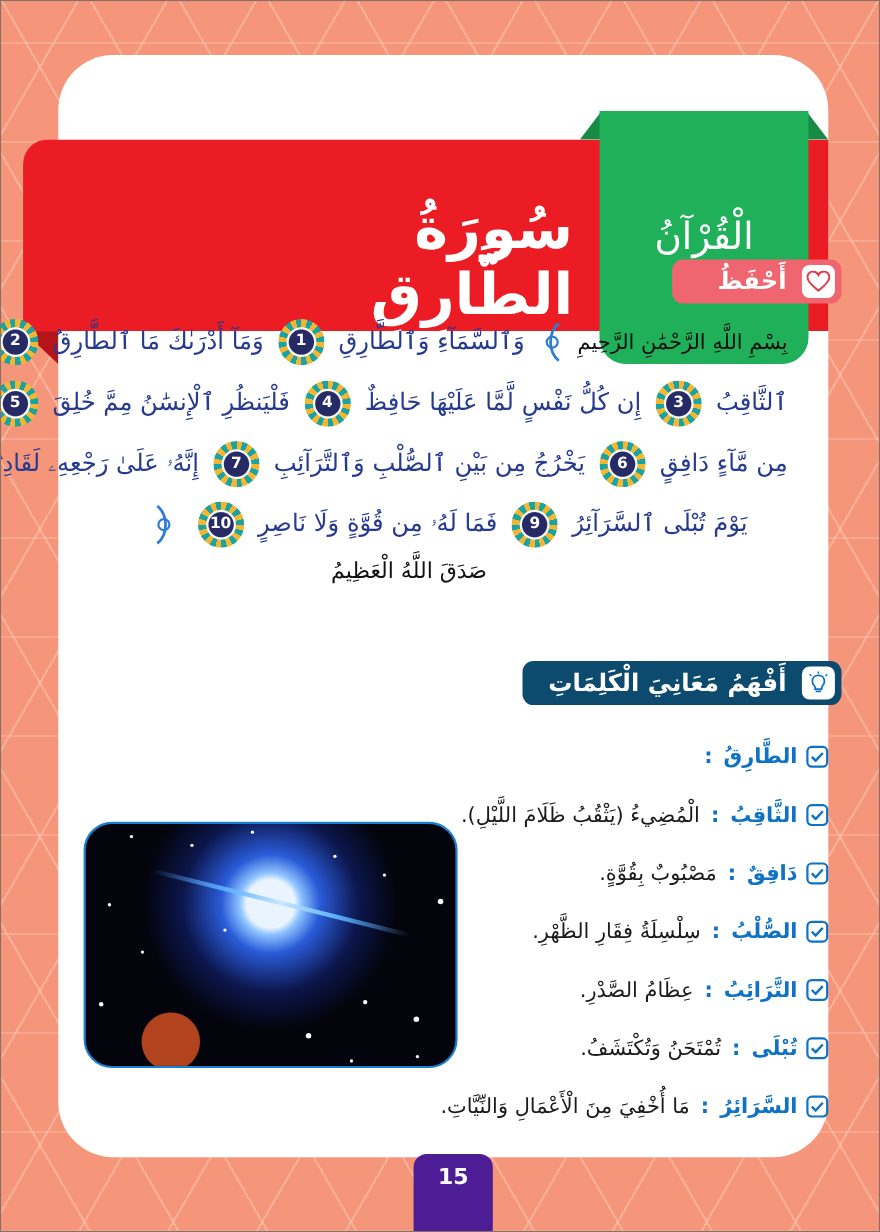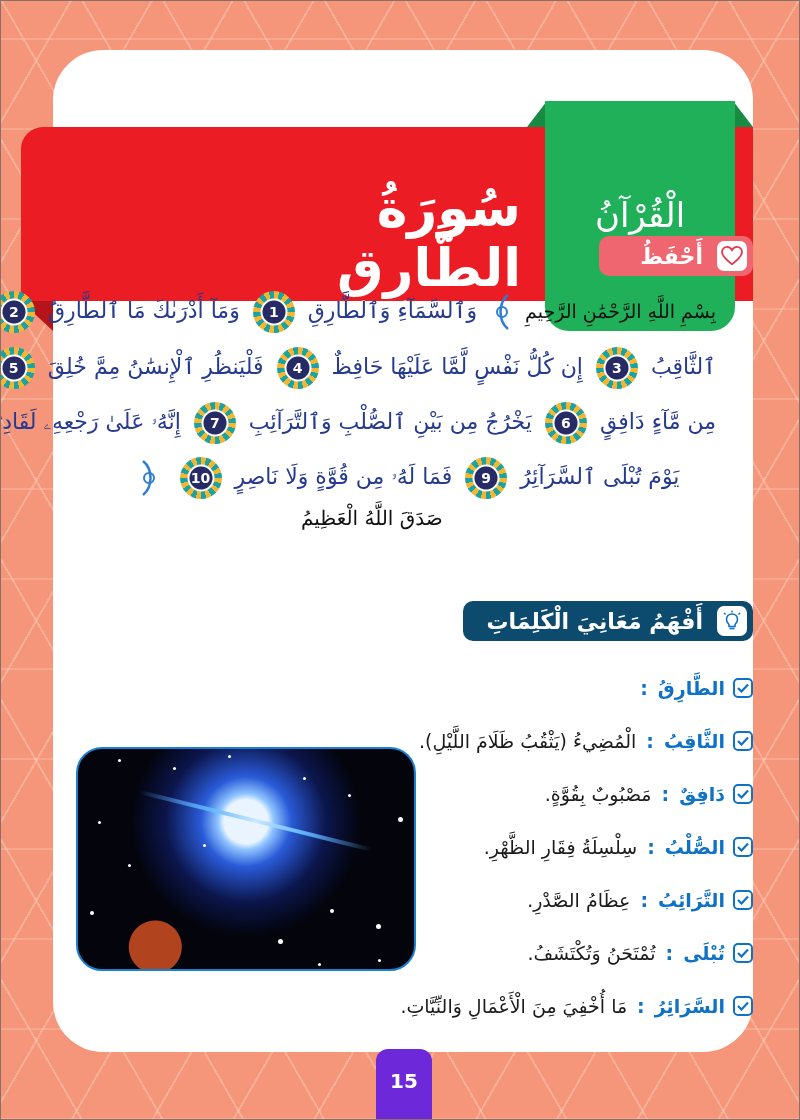--- a/index.html
+++ b/index.html
@@ -46,21 +46,21 @@
     background: #178a44; clip-path: polygon(100% 0, 100% 100%, 0 100%);
   }
   .book-fold-right {
     position: absolute; left: 732px; top: 100px; width: 20px; height: 26px;
     background: #178a44; clip-path: polygon(0 0, 100% 100%, 0 100%);
   }
   
   .section-tag {
     position: absolute; display: flex; align-items: center; justify-content: flex-end;
     gap: 14px; padding: 0 6px 0 20px; direction: ltr;
-    color: #fff; font-weight: bold;
+    color: #fff; font-weight: bold; margin-left: 12px;
   }
   .memorize-tag {
     left: 598px; top: 235px; width: 154px; height: 40px;
     background: #ef6570; border-radius: 10px; font-size: 22px;
   }
   .understand-tag {
     left: 462px; top: 600px; width: 290px; height: 40px;
     background: #0c4a6e; border-radius: 10px; font-size: 22px;
   }
   .tag-icon-box {
@@ -119,24 +119,24 @@
       #03040c;
   }
   .star { position: absolute; width: 3px; height: 3px; background: #fff; border-radius: 50%; }
   .jet {
     position: absolute; left: 58px; top: 70px; width: 240px; height: 4px;
     background: linear-gradient(90deg, transparent, #5fb3ff 30%, #c8e8ff 50%, #5fb3ff 70%, transparent);
     transform: rotate(14deg); transform-origin: center;
   }
   
   .page-number {
-    position: absolute; left: 375px; top: 1048px; width: 56px; height: 72px;
-    background: #6d28d9; border-radius: 12px 12px 0 0;
+    position: absolute; left: 375px; top: 1048px; width: 72px; height: 72px;
+    background: #4c1d95; border-radius: 12px 12px 0 0;
     color: #fff; font-size: 20px; font-weight: bold;
-    display: flex; justify-content: center; padding-top: 20px;
+    display: flex; justify-content: center; padding-top: 8px;
   }
 </style>
 </head>
 <body>
 
 <div class="page-card"></div>
 
 <div class="ribbon"></div>
 <div class="ribbon-fold"></div>
 <div class="ribbon-title">سُورَةُ الطَّارِقِ</div>

